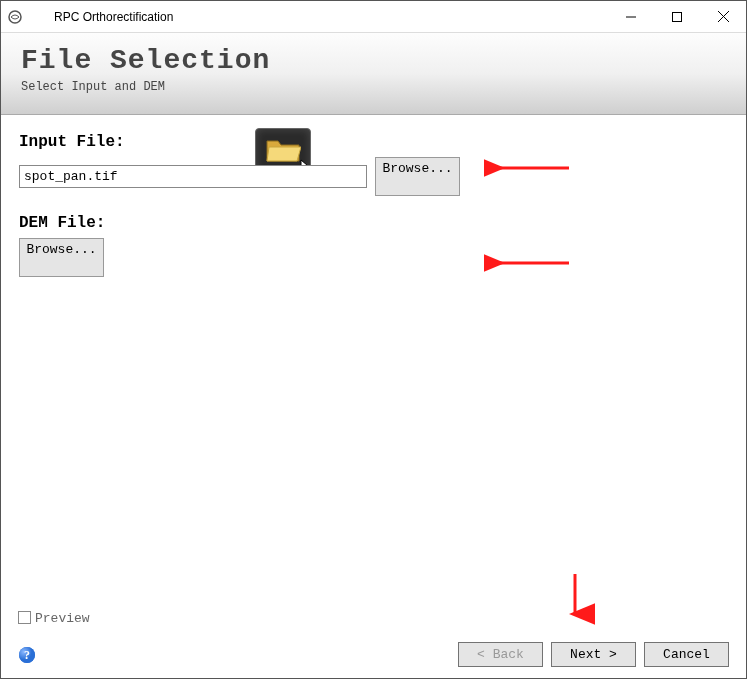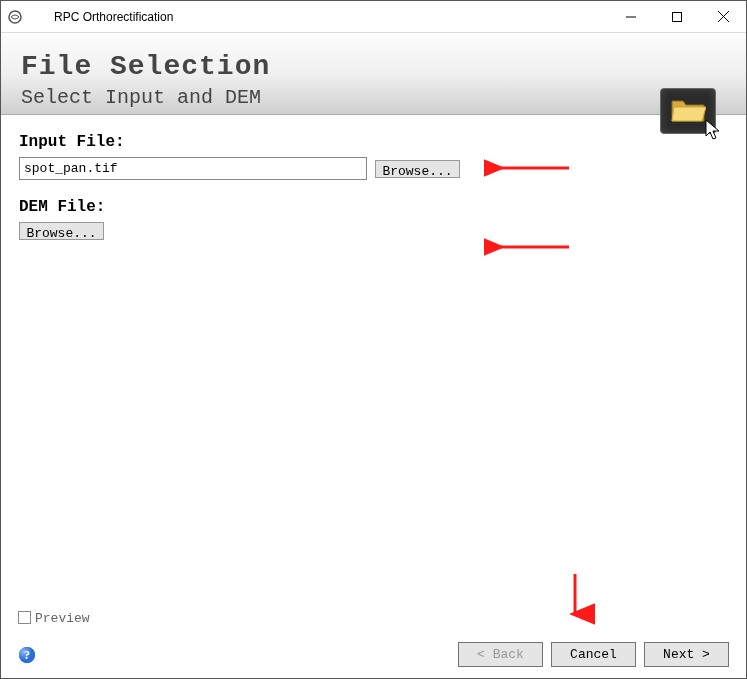--- a/index.html
+++ b/index.html
@@ -49,35 +49,36 @@
     cursor: default;
   }
   .titlebar .win-btn svg { display:block; }
 
   .banner {
     position: relative;
     height: 82px;
     background: linear-gradient(to bottom, #fdfdfd 0%, #f0f0f0 50%, #cfcfcf 100%);
     border-bottom: 1px solid #aaa;
     display: flex;
-    align-items: center;
+    align-items: flex-start;
+    flex-direction: column;
   }
   .banner-text {
     padding: 12px 0 0 20px;
     font-family: "Courier New", monospace;
     color: #454545;
     flex: 1;
   }
   .banner-text .big {
     font-size: 28px;
     font-weight: bold;
     letter-spacing: 1px;
   }
   .banner-text .sub {
-    font-size: 20px;
+    font-size: 12px;
     margin-top: 4px;
   }
   .banner-image {
     width: 340px;
     position: relative;
     background:
       radial-gradient(circle at 30% 40%, #6b7a6a 0%, transparent 30%),
       radial-gradient(circle at 70% 60%, #4a5a4a 0%, transparent 25%),
       linear-gradient(135deg, #1a2818 0%, #3a4838 20%, #2a3828 40%, #4a5848 60%, #1a2818 100%);
   }
@@ -123,21 +124,21 @@
     width: 348px;
     height: 23px;
     border: 1px solid #888;
     background: #fff;
     font-family: "Courier New", monospace;
     font-size: 13px;
     padding: 2px 4px;
   }
   .browse-btn {
     width: 85px;
-    height: 18px;
+    height: 39px;
     background: #e5e5e5;
     border: 1px solid #999;
     font-family: "Courier New", monospace;
     font-size: 13px;
     text-align: center;
     line-height: 21px;
     cursor: default;
   }
 
   .arrow {
@@ -288,22 +289,22 @@
             <radialGradient id="hg" cx="30%" cy="30%">
               <stop offset="0%" stop-color="#8ab8ff"></stop>
               <stop offset="100%" stop-color="#2a6fd6"></stop>
             </radialGradient>
           </defs>
         <text x="9" y="13" text-anchor="middle" font-size="12" font-weight="bold" fill="#fff" font-family="Georgia">?</text>
       </svg>
     </span>
     <div class="footer-spacer"></div>
     <div class="footer-btn disabled">&lt; Back</div>
+    <div class="footer-btn">Next &gt;</div>
     <div class="footer-btn">Cancel</div>
-    <div class="footer-btn">Next &gt;</div>
 
     <svg class="arrow" style="position:absolute; left:555px; bottom:50px;" width="40" height="60">
       <defs>
           <marker id="ah3" markerWidth="10" markerHeight="12" refX="5" refY="10" orient="auto">
             <path d="M0 0 L5 12 L10 0 Z" fill="#ff1a1a"></path>
           </marker>
         </defs>
       <line x1="20" y1="5" x2="20" y2="45" stroke="#ff1a1a" stroke-width="3" marker-end="url(#ah3)"></line>
     </svg>
   </div>

